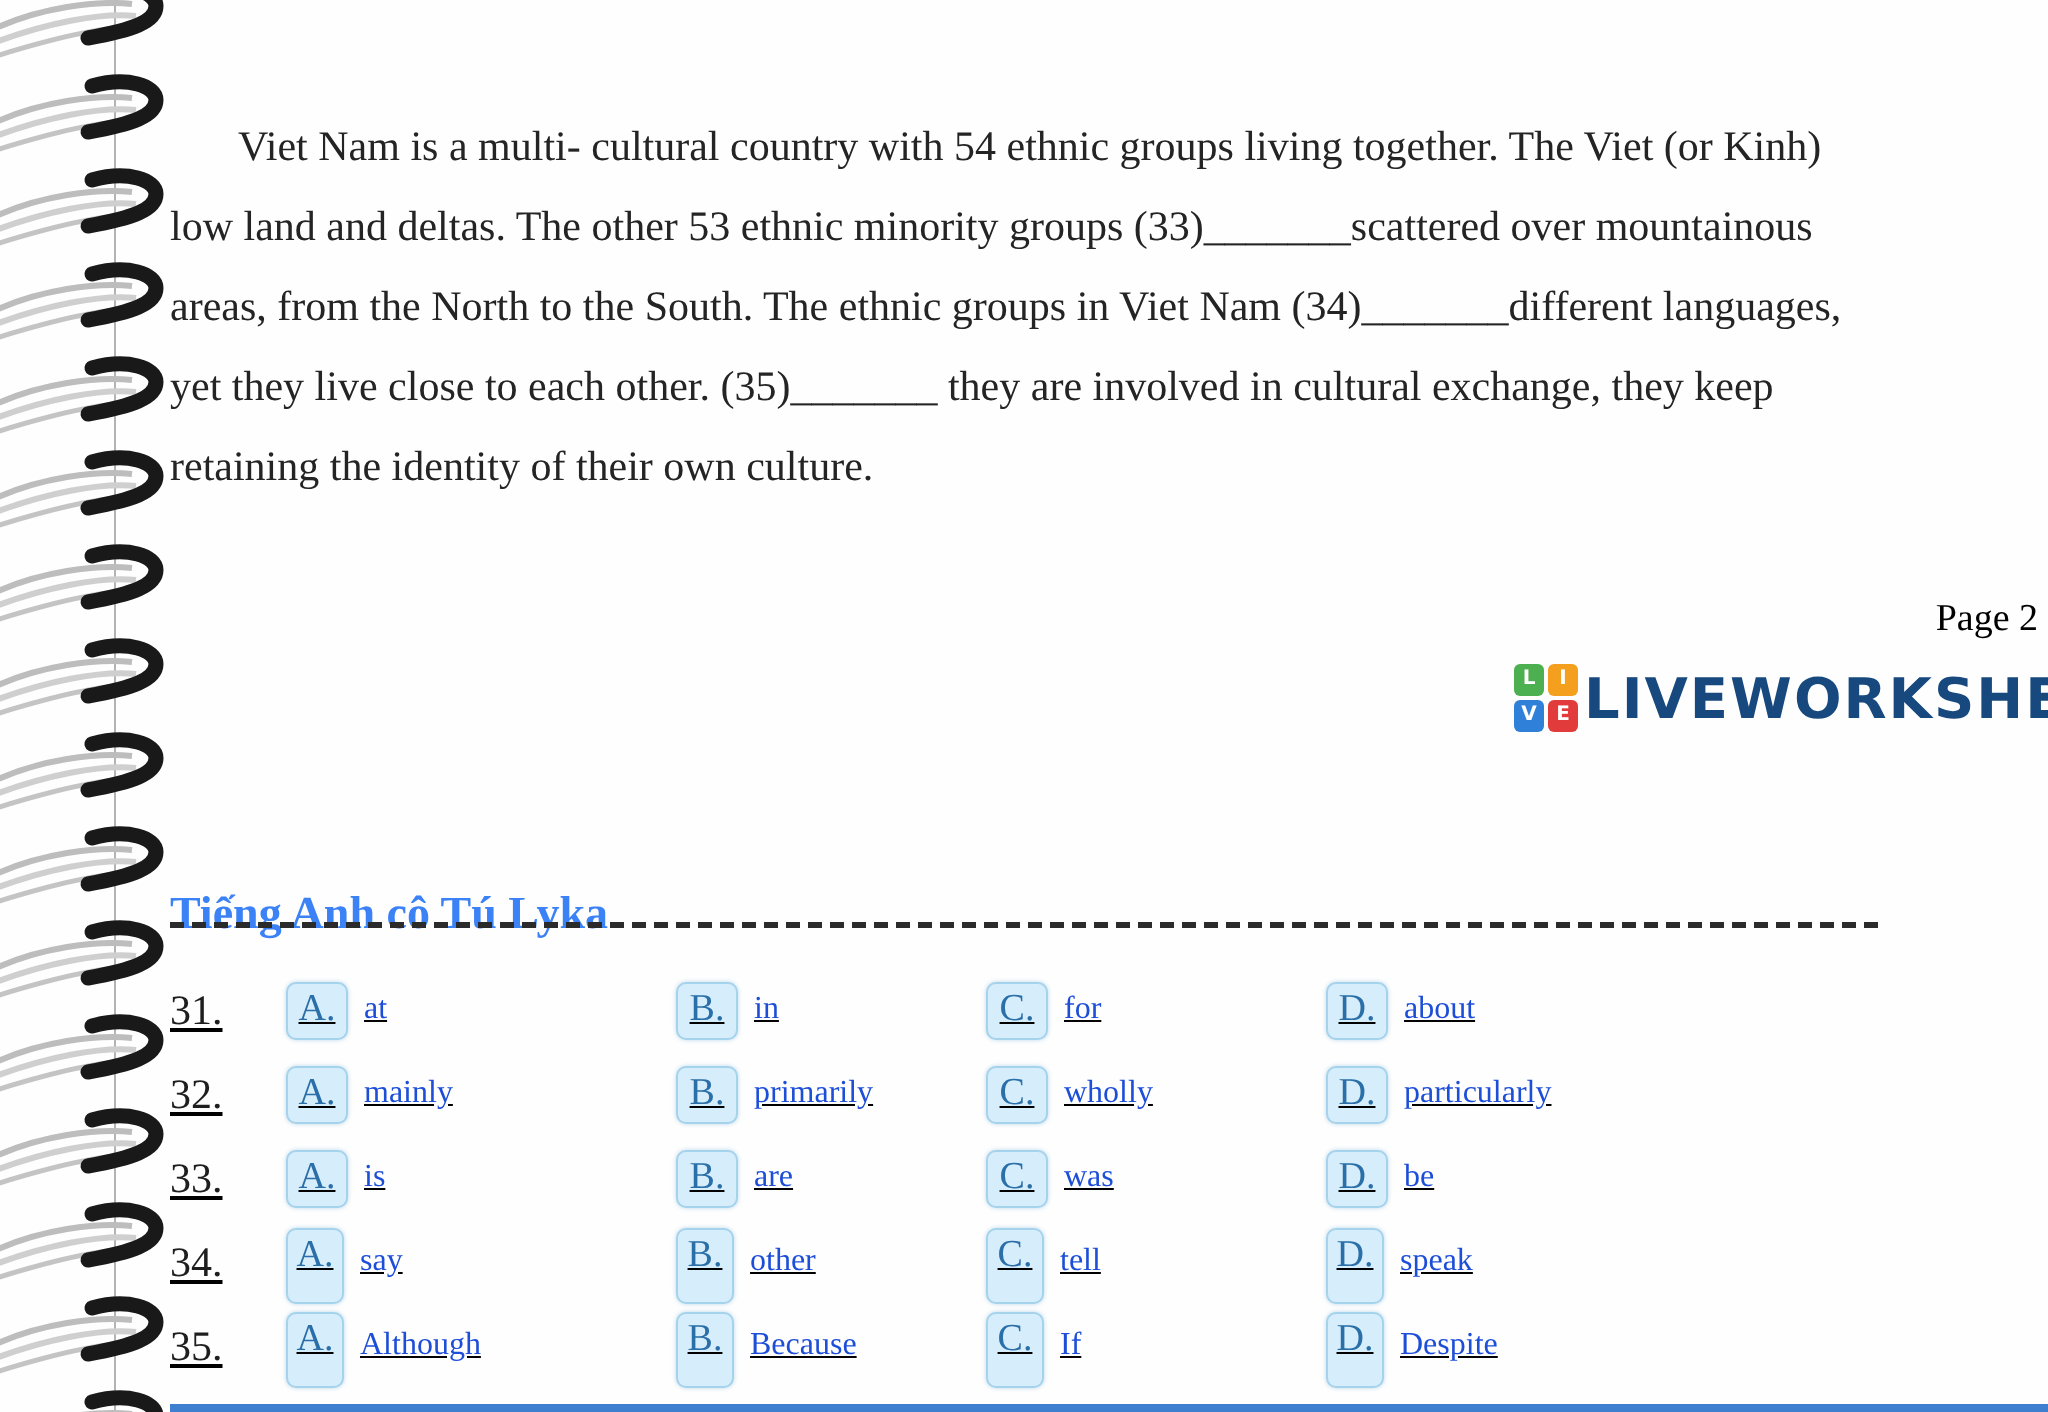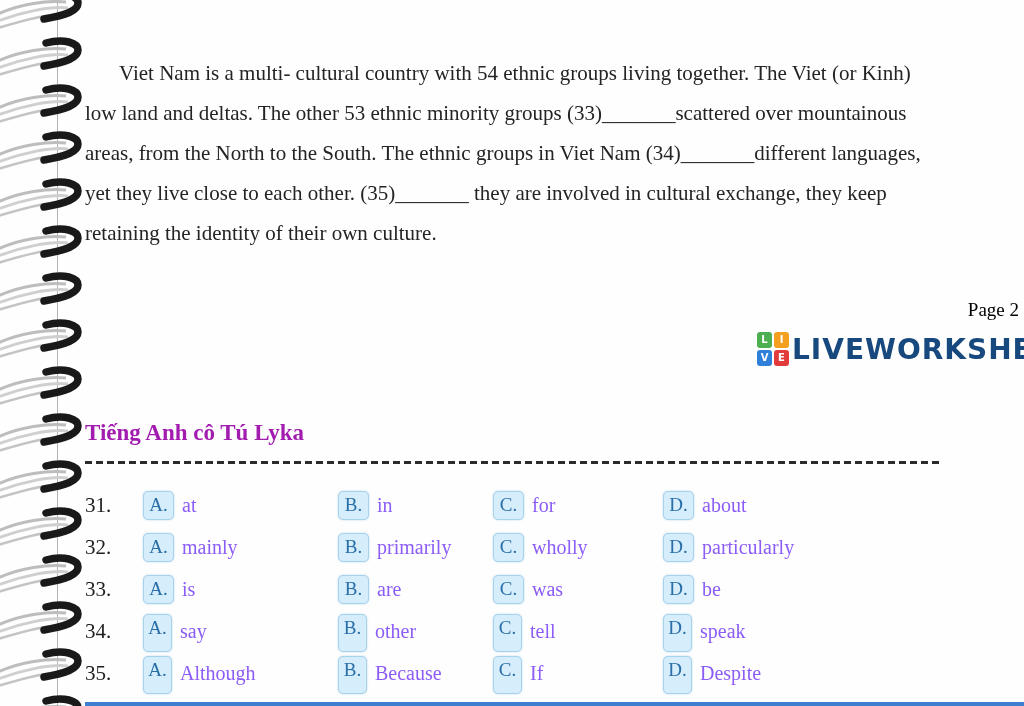--- a/index.html
+++ b/index.html
@@ -19,33 +19,33 @@
   
   .page-label{position:absolute;top:299px;right:5px;font-size:19px;color:#000000;}
   .logo{position:absolute;left:757px;top:328px;width:267px;height:42px;display:flex;align-items:center;gap:3px;overflow:hidden;}
   .logo-grid{display:grid;grid-template-columns:15px 15px;grid-template-rows:16px 16px;gap:2px;flex:0 0 auto;}
   .tile{display:flex;align-items:center;justify-content:center;border-radius:3px;color:#fff;
         font-family:"DejaVu Sans",sans-serif;font-weight:bold;font-size:10px;line-height:1;}
   .logo-text{font-family:"DejaVu Sans",sans-serif;font-weight:bold;font-size:28px;letter-spacing:1px;
              color:#17497e;white-space:nowrap;}
 
   
-  .ws-title{position:absolute;left:85px;top:420px;font-size:23px;font-weight:bold;color:#a21caf;}
+  .ws-title{position:absolute;left:85px;top:444px;font-size:23px;font-weight:bold;color:#3b82f6;}
   .dashes{position:absolute;left:85px;top:461px;width:856px;height:3px;
           background:repeating-linear-gradient(90deg,#2b2b2b 0 7px,transparent 7px 11px);}
 
   
   .mcq{position:absolute;left:85px;top:484px;width:939px;}
-  .q-row{display:grid;grid-template-columns:58px 195px 155px 170px 1fr;height:42px;align-items:center;}
+  .q-row{display:grid;grid-template-columns:58px 195px 155px 170px 1fr;height:42px;align-items:center;text-decoration:underline;}
   .q-num{font-size:21px;color:#1e1e1e;}
   .opt{display:flex;align-items:center;gap:8px;}
   .opt-box{width:29px;height:27px;flex:0 0 auto;display:flex;align-items:center;justify-content:center;
            background:#d6edfb;border:1px solid #a6d3ec;border-radius:5px;
            font-size:19px;color:#2a6fa8;box-shadow:0 0 2px rgba(120,180,220,.5);cursor:pointer;}
-  .opt-label{font-size:20px;color:#8b5cf6;}
+  .opt-label{font-size:16px;color:#1d4ed8;}
   
   .q-row:nth-child(4) .opt-box,.q-row:nth-child(5) .opt-box{
            height:38px;align-self:flex-start;margin-top:3px;align-items:flex-start;padding-top:2px;box-sizing:border-box;}
 
   
   .bottom-bar{position:absolute;left:85px;right:0;bottom:0;height:4px;background:#3f7fd0;}
 </style>
 </head>
 <body>
 

